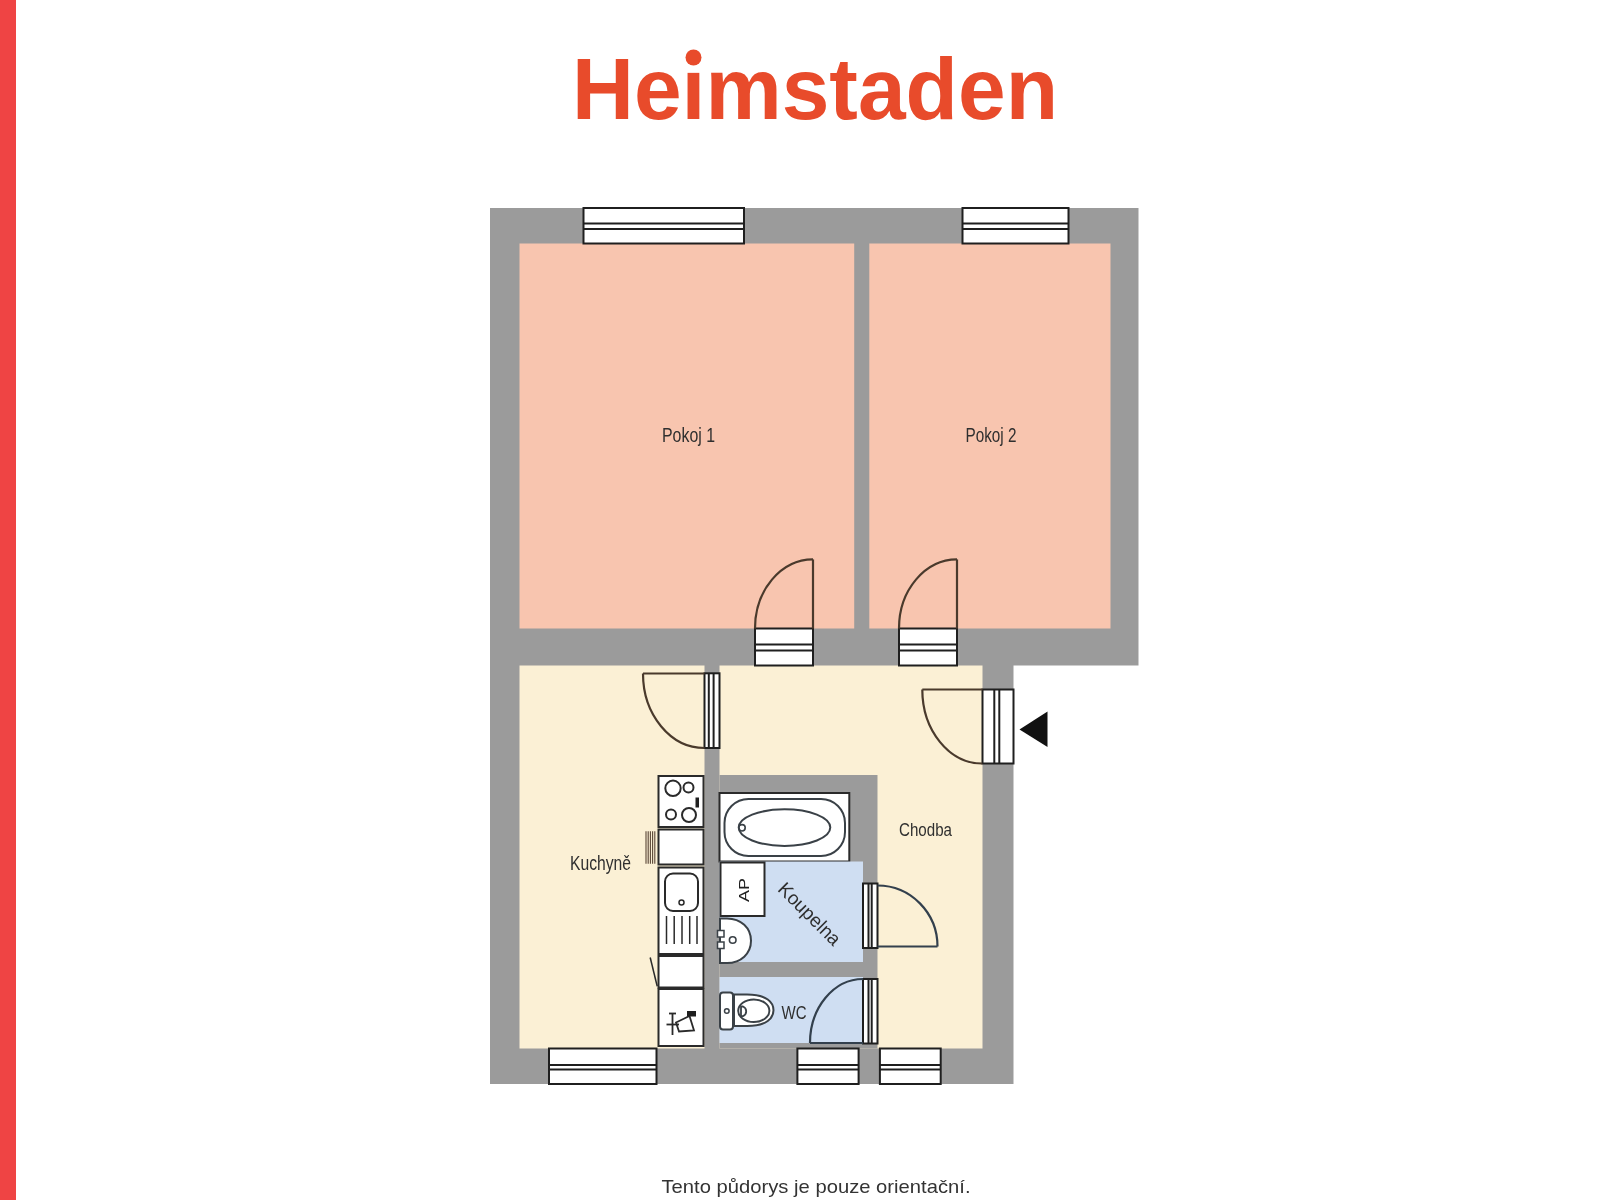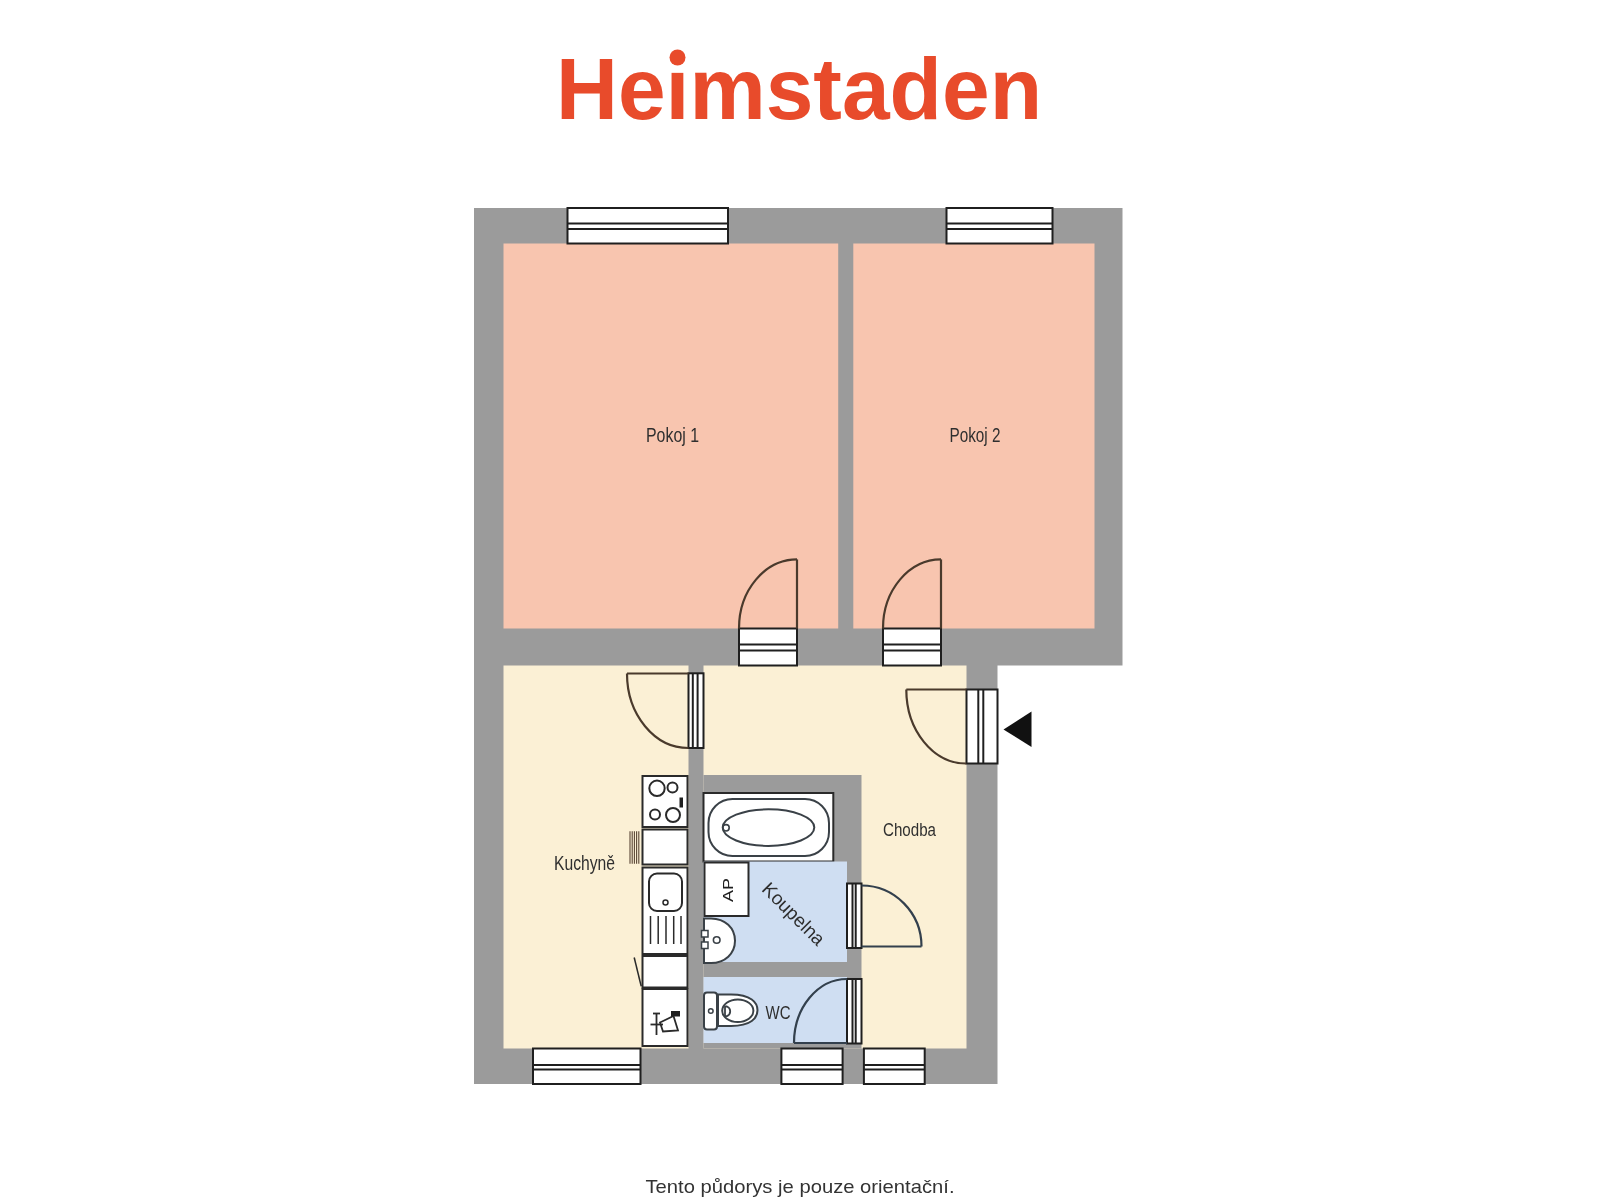--- a/index.html
+++ b/index.html
@@ -1,16 +1,16 @@
 <!DOCTYPE html>
 <html><head>
 <meta charset="utf-8">
 <style>
   html,body{margin:0;padding:0;background:#ffffff;}
-  .page{position:relative;width:1440px;height:1200px;background:#ef4444;overflow:hidden;}
+  .page{position:relative;width:1440px;height:1200px;background:#ef4444;overflow:hidden;padding-left:16px;}
   svg{display:block;}
   text{font-family:"Liberation Sans",sans-serif;}
 </style>
 </head>
 <body>
 <div class="page">
 <svg width="1600" height="1200" viewBox="0 0 1600 1200">
 
   <rect x="0" y="0" width="1600" height="1200" fill="#ffffff"></rect>
 

